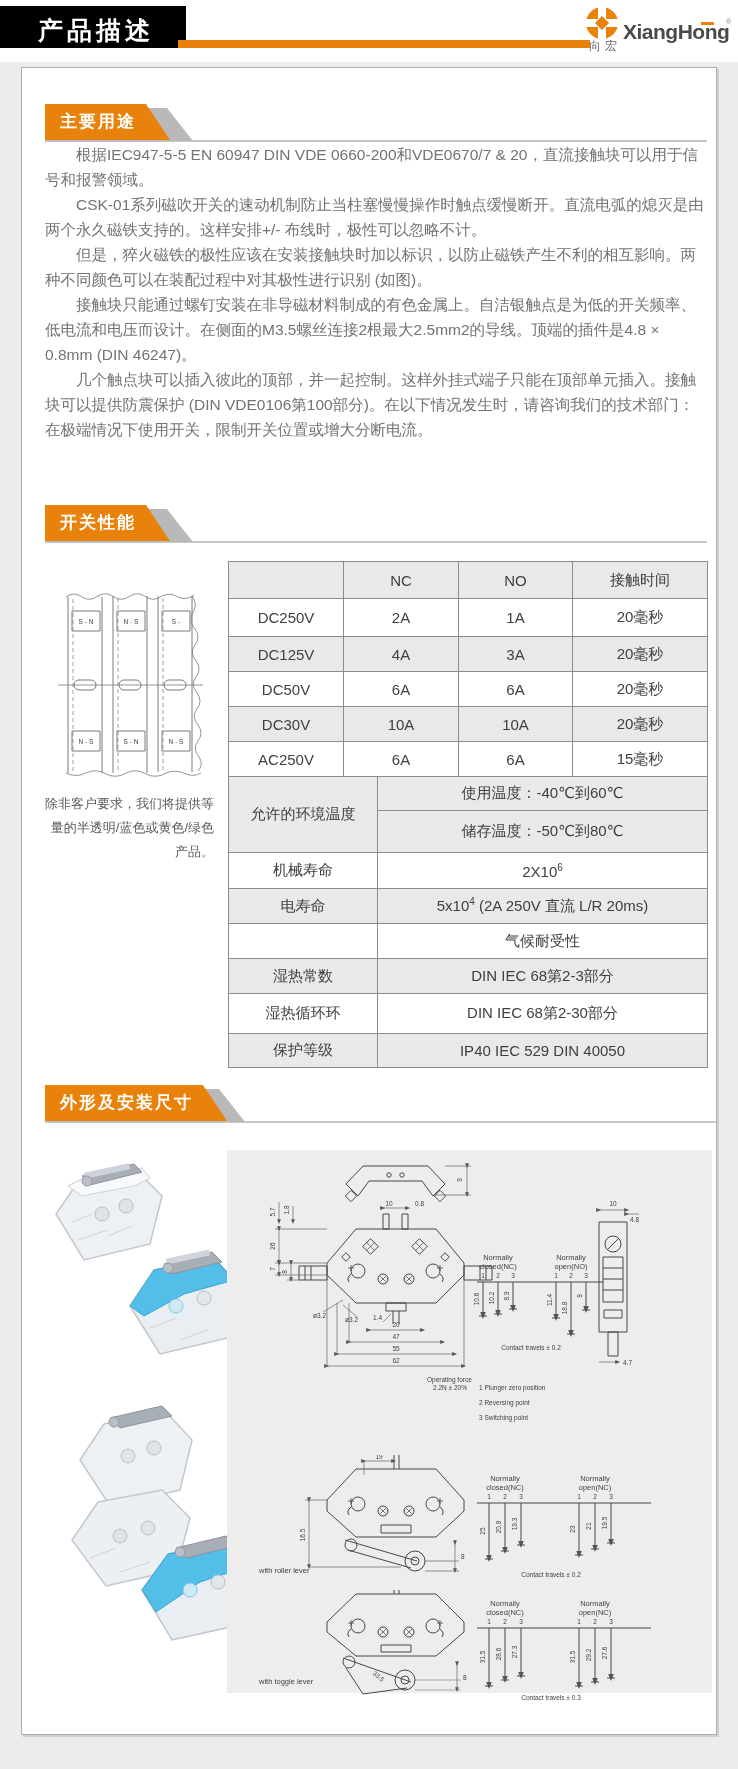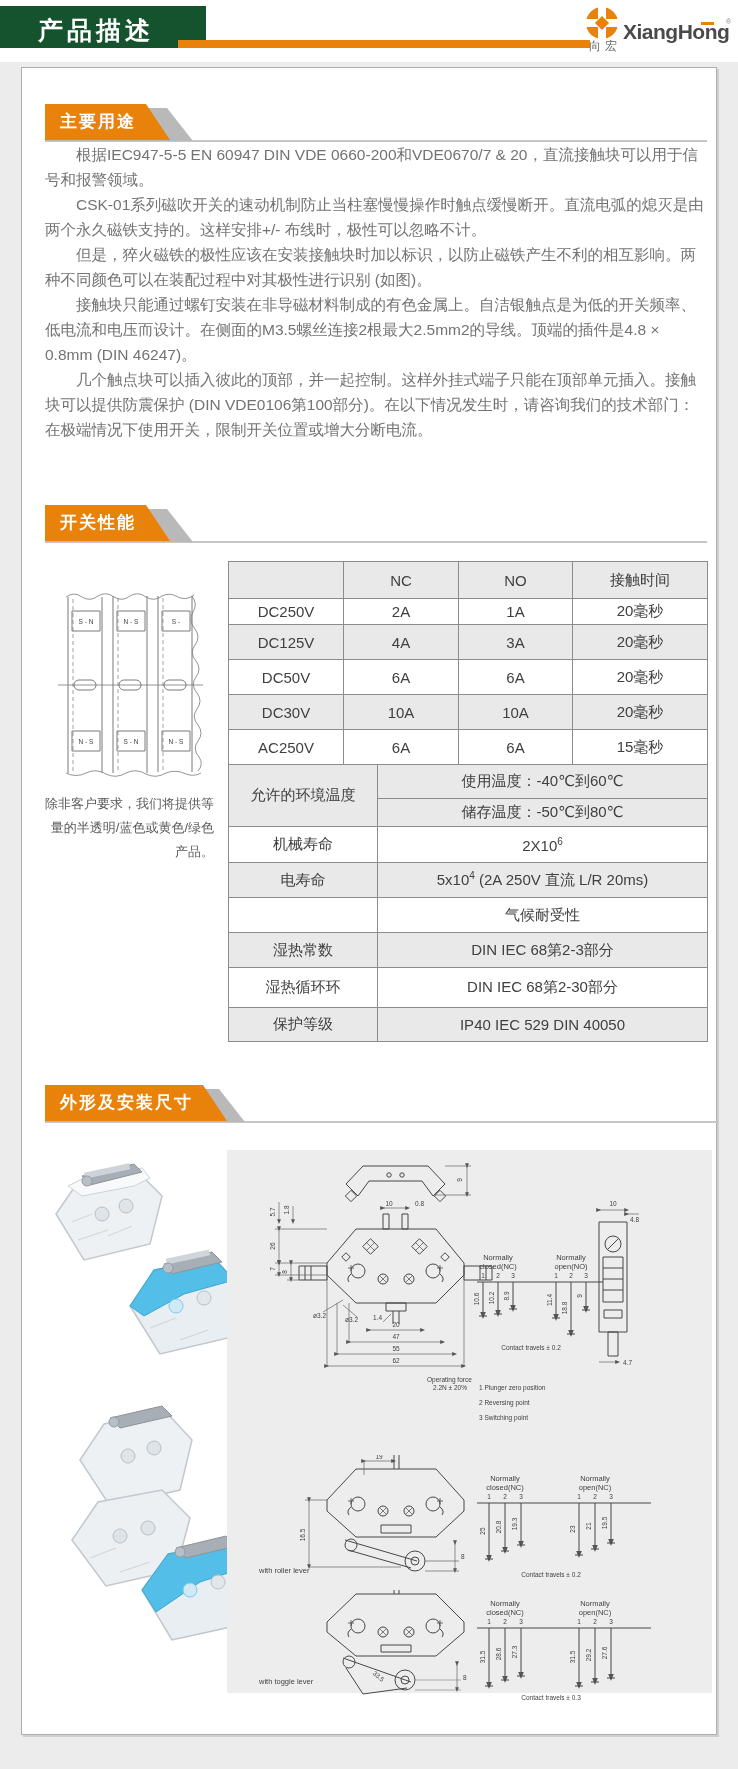--- a/index.html
+++ b/index.html
@@ -4,21 +4,21 @@
 <style>
   html,body{margin:0;padding:0;}
   body{
     width:738px;height:1769px;position:relative;overflow:hidden;
     background:#ececec;
     font-family:"Liberation Sans","DejaVu Sans",sans-serif;
     color:#3c3c3c;
   }
   
   .top-strip{position:absolute;left:0;top:0;width:738px;height:62px;background:#fff;}
-  .banner{position:absolute;left:0;top:6px;width:206px;height:42px;background:#14532d;}
+  .banner{position:absolute;left:0;top:6px;width:186px;height:42px;background:#000000;}
   .banner-title{position:absolute;left:38px;top:8px;font-size:25px;font-weight:bold;color:#fff;letter-spacing:4px;}
   .banner-line{position:absolute;left:178px;top:40px;width:412px;height:8px;background:#E8820A;}
   .logo{position:absolute;left:583px;top:4px;width:150px;height:48px;}
   .logo-icon{position:absolute;left:2px;top:2px;width:34px;height:34px;}
   .logo-cn{position:absolute;left:6px;top:34px;font-size:12px;color:#666;letter-spacing:4px;}
   .logo-en{position:absolute;left:40px;top:16px;font-size:21px;font-weight:bold;color:#4a4a4a;letter-spacing:-0.5px;}
   .logo-macron{position:absolute;left:118px;top:18px;width:13px;height:3px;background:#E8820A;}
   .logo-reg{position:absolute;left:143px;top:14px;font-size:7px;color:#888;}
   
   .card{position:absolute;left:21px;top:67px;width:694px;height:1666px;background:#fff;
@@ -145,21 +145,21 @@
         <col style="width:114px">
         <col style="width:135px">
       </colgroup>
     <tbody>
         <tr class="shade" style="height:37px">
       <td class="shade"></td>
       <td class="shade" colspan="2">NC</td>
       <td class="shade">NO</td>
       <td class="shade">接触时间</td>
     </tr>
-    <tr style="height:26px">
+    <tr style="height:38px">
       <td>DC250V</td>
       <td colspan="2">2A</td>
       <td>1A</td>
       <td>20毫秒</td>
     </tr>
     <tr class="shade" style="height:35px">
       <td class="shade">DC125V</td>
       <td class="shade" colspan="2">4A</td>
       <td class="shade">3A</td>
       <td class="shade">20毫秒</td>
@@ -179,21 +179,21 @@
     <tr style="height:35px">
       <td>AC250V</td>
       <td colspan="2">6A</td>
       <td>6A</td>
       <td>15毫秒</td>
     </tr>
     <tr class="shade" style="height:34px">
       <td class="shade" colspan="2" rowspan="2">允许的环境温度</td>
       <td class="shade" colspan="3">使用温度：-40℃到60℃</td>
     </tr>
-    <tr class="shade" style="height:28px">
+    <tr class="shade" style="height:42px">
       <td class="shade" colspan="3">储存温度：-50℃到80℃</td>
     </tr>
     <tr style="height:36px">
       <td colspan="2">机械寿命</td>
       <td colspan="3"><span>2X10</span><sup>6</sup></td>
     </tr>
     <tr class="shade" style="height:35px">
       <td class="shade" colspan="2">电寿命</td>
       <td class="shade" colspan="3"><span>5x10</span><sup>4</sup><span> (2A 250V 直流 L/R 20ms)</span></td>
     </tr>

